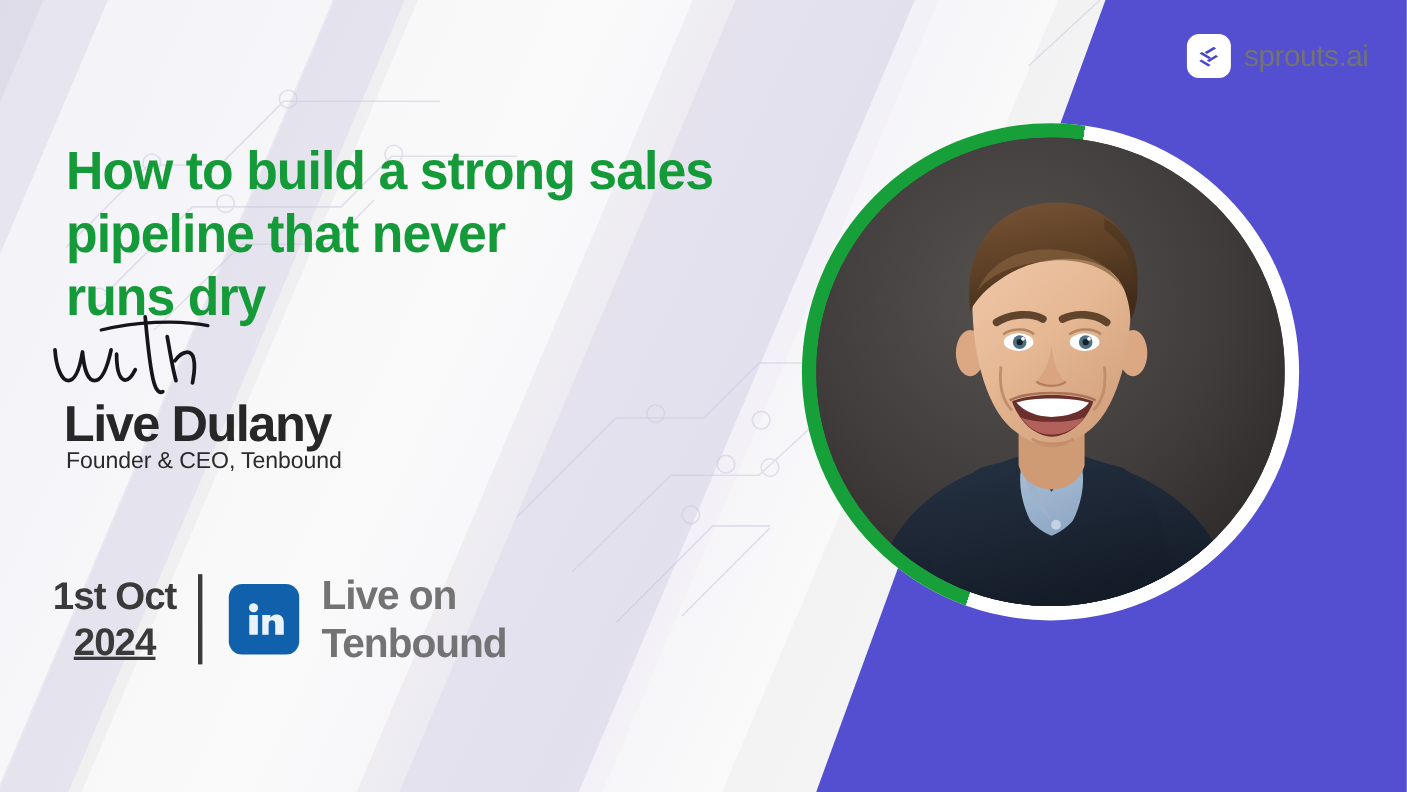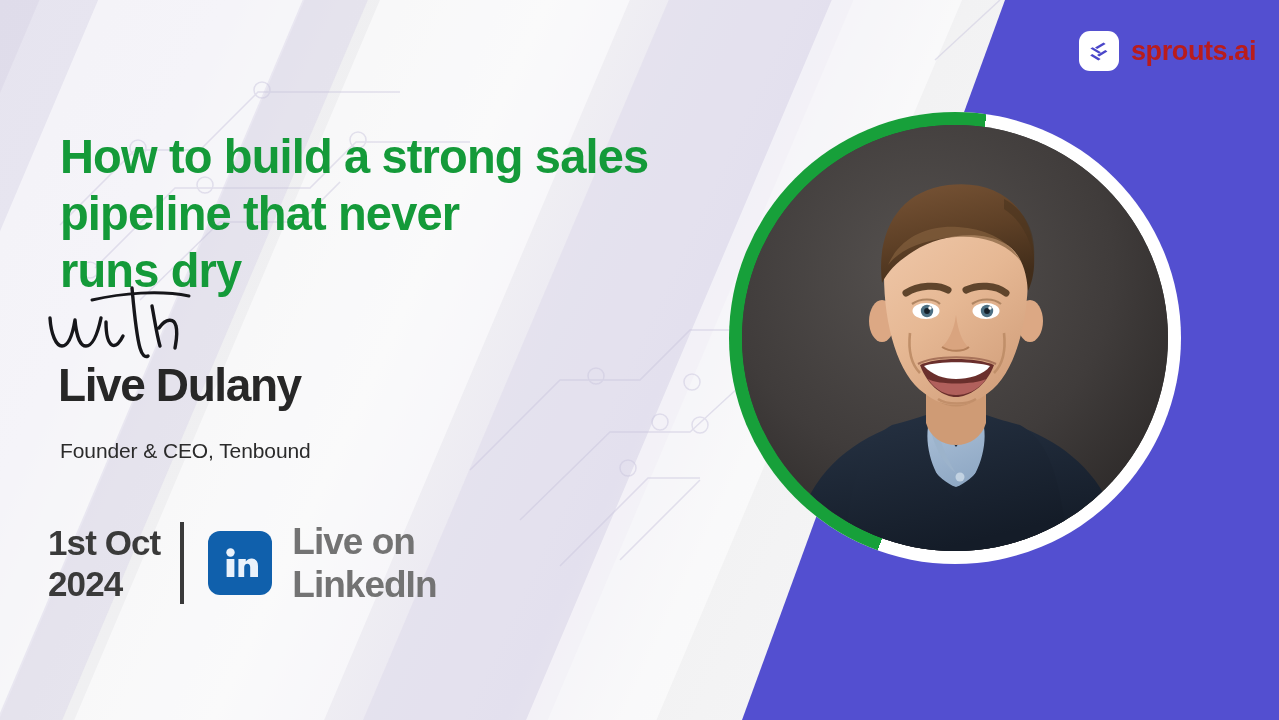--- a/index.html
+++ b/index.html
@@ -75,23 +75,23 @@
   .logo-mark {
     width: 40px;
     height: 40px;
     border-radius: 11px;
     background: #ffffff;
     display: flex;
     align-items: center;
     justify-content: center;
   }
   .logo-text {
-    color: #b91c1c;
+    color: #737373;
     font-size: 27px;
-    font-weight: 700;
+    font-weight: 400;
     letter-spacing: -0.4px;
     line-height: 1;
   }
 
   
   .headline {
     position: absolute;
     left: 60px;
     top: 95px;
     width: 730px;
@@ -125,21 +125,21 @@
     font-size: 46px;
     font-weight: 700;
     color: #272727;
     letter-spacing: -1.4px;
     line-height: 1;
     z-index: 5;
   }
   .speaker-role {
     position: absolute;
     left: 60px;
-    top: 440px;
+    top: 408px;
     font-size: 21px;
     font-weight: 400;
     color: #2b2b2b;
     letter-spacing: -0.1px;
     line-height: 1;
     z-index: 5;
   }
 
   
   .footer {
@@ -153,21 +153,21 @@
   .date-block {
     color: #3a3a3a;
     font-size: 35px;
     font-weight: 700;
     line-height: 1.18;
     letter-spacing: -0.9px;
     text-align: left;
     padding-right: 20px;
   }
   .date-line { display: block; white-space: pre; }
-  .date-line.year { text-align: left; }
+  .date-line.year { text-align: center; text-decoration: underline; }
   .divider-bar {
     width: 4px;
     height: 82px;
     background: #3a3a3a;
     margin-right: 24px;
   }
   .li-icon {
     width: 64px;
     height: 64px;
     border-radius: 12px;
@@ -311,21 +311,21 @@
       <svg width="40" height="40" viewBox="0 0 40 40" aria-hidden="true">
         <g fill="#eaf2fb">
           <circle cx="10.5" cy="9.5" r="4.2"></circle>
           <rect x="6.6" y="16" width="7.8" height="18" rx="0.6"></rect>
           <path d="M18.4,16 h7.4 v2.6 c1.5,-2.2 3.9,-3.2 6.2,-3.0 c4.0,0.3 6.0,3.0 6.0,7.6 V34 h-7.8 V24.4 c0,-2.3 -0.9,-3.6 -2.8,-3.6 c-2.0,0 -3.2,1.4 -3.2,3.7 V34 h-5.8 Z"></path>
         </g>
       </svg>
     </span>
     <div class="li-text">
       <span class="li-line">Live on</span>
-      <span class="li-line">LinkedIn</span>
+      <span class="li-line">Tenbound</span>
     </div>
   </div>
 
   <div class="portrait-wrap">
     <div class="portrait-ring-white"></div>
     <div class="portrait-ring-green"></div>
     <div class="portrait-photo">
       <svg width="426" height="426" viewBox="0 0 426 426" aria-hidden="true">
         <defs>
           <radialGradient id="studioBg" cx="42%" cy="34%" r="82%">

